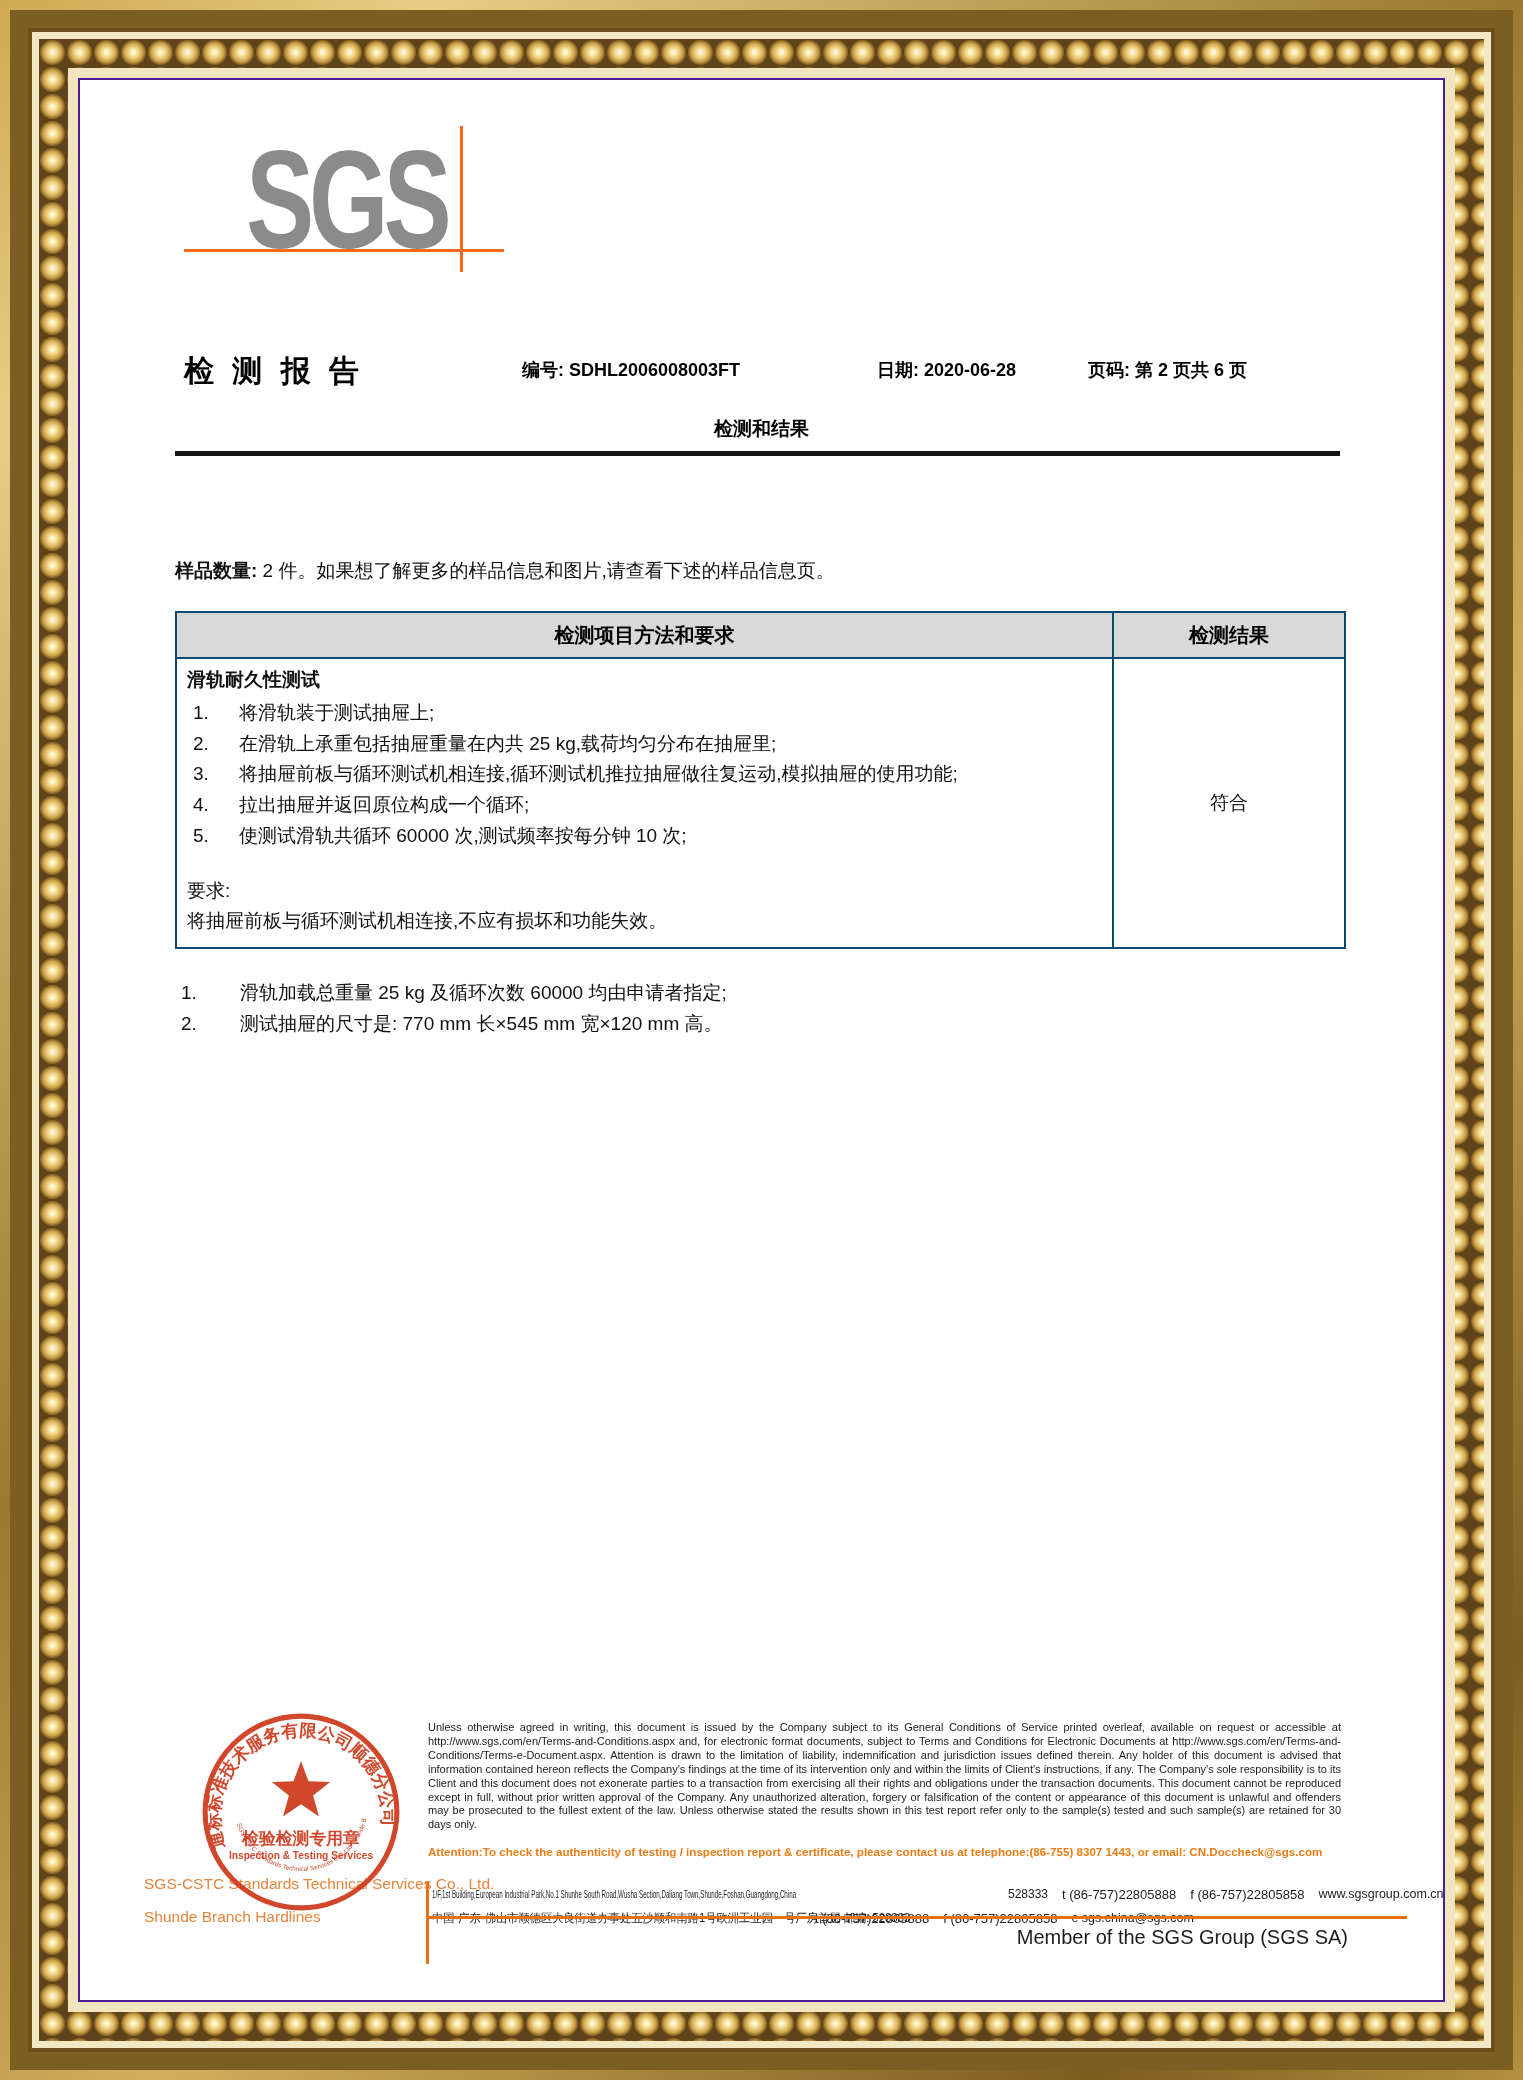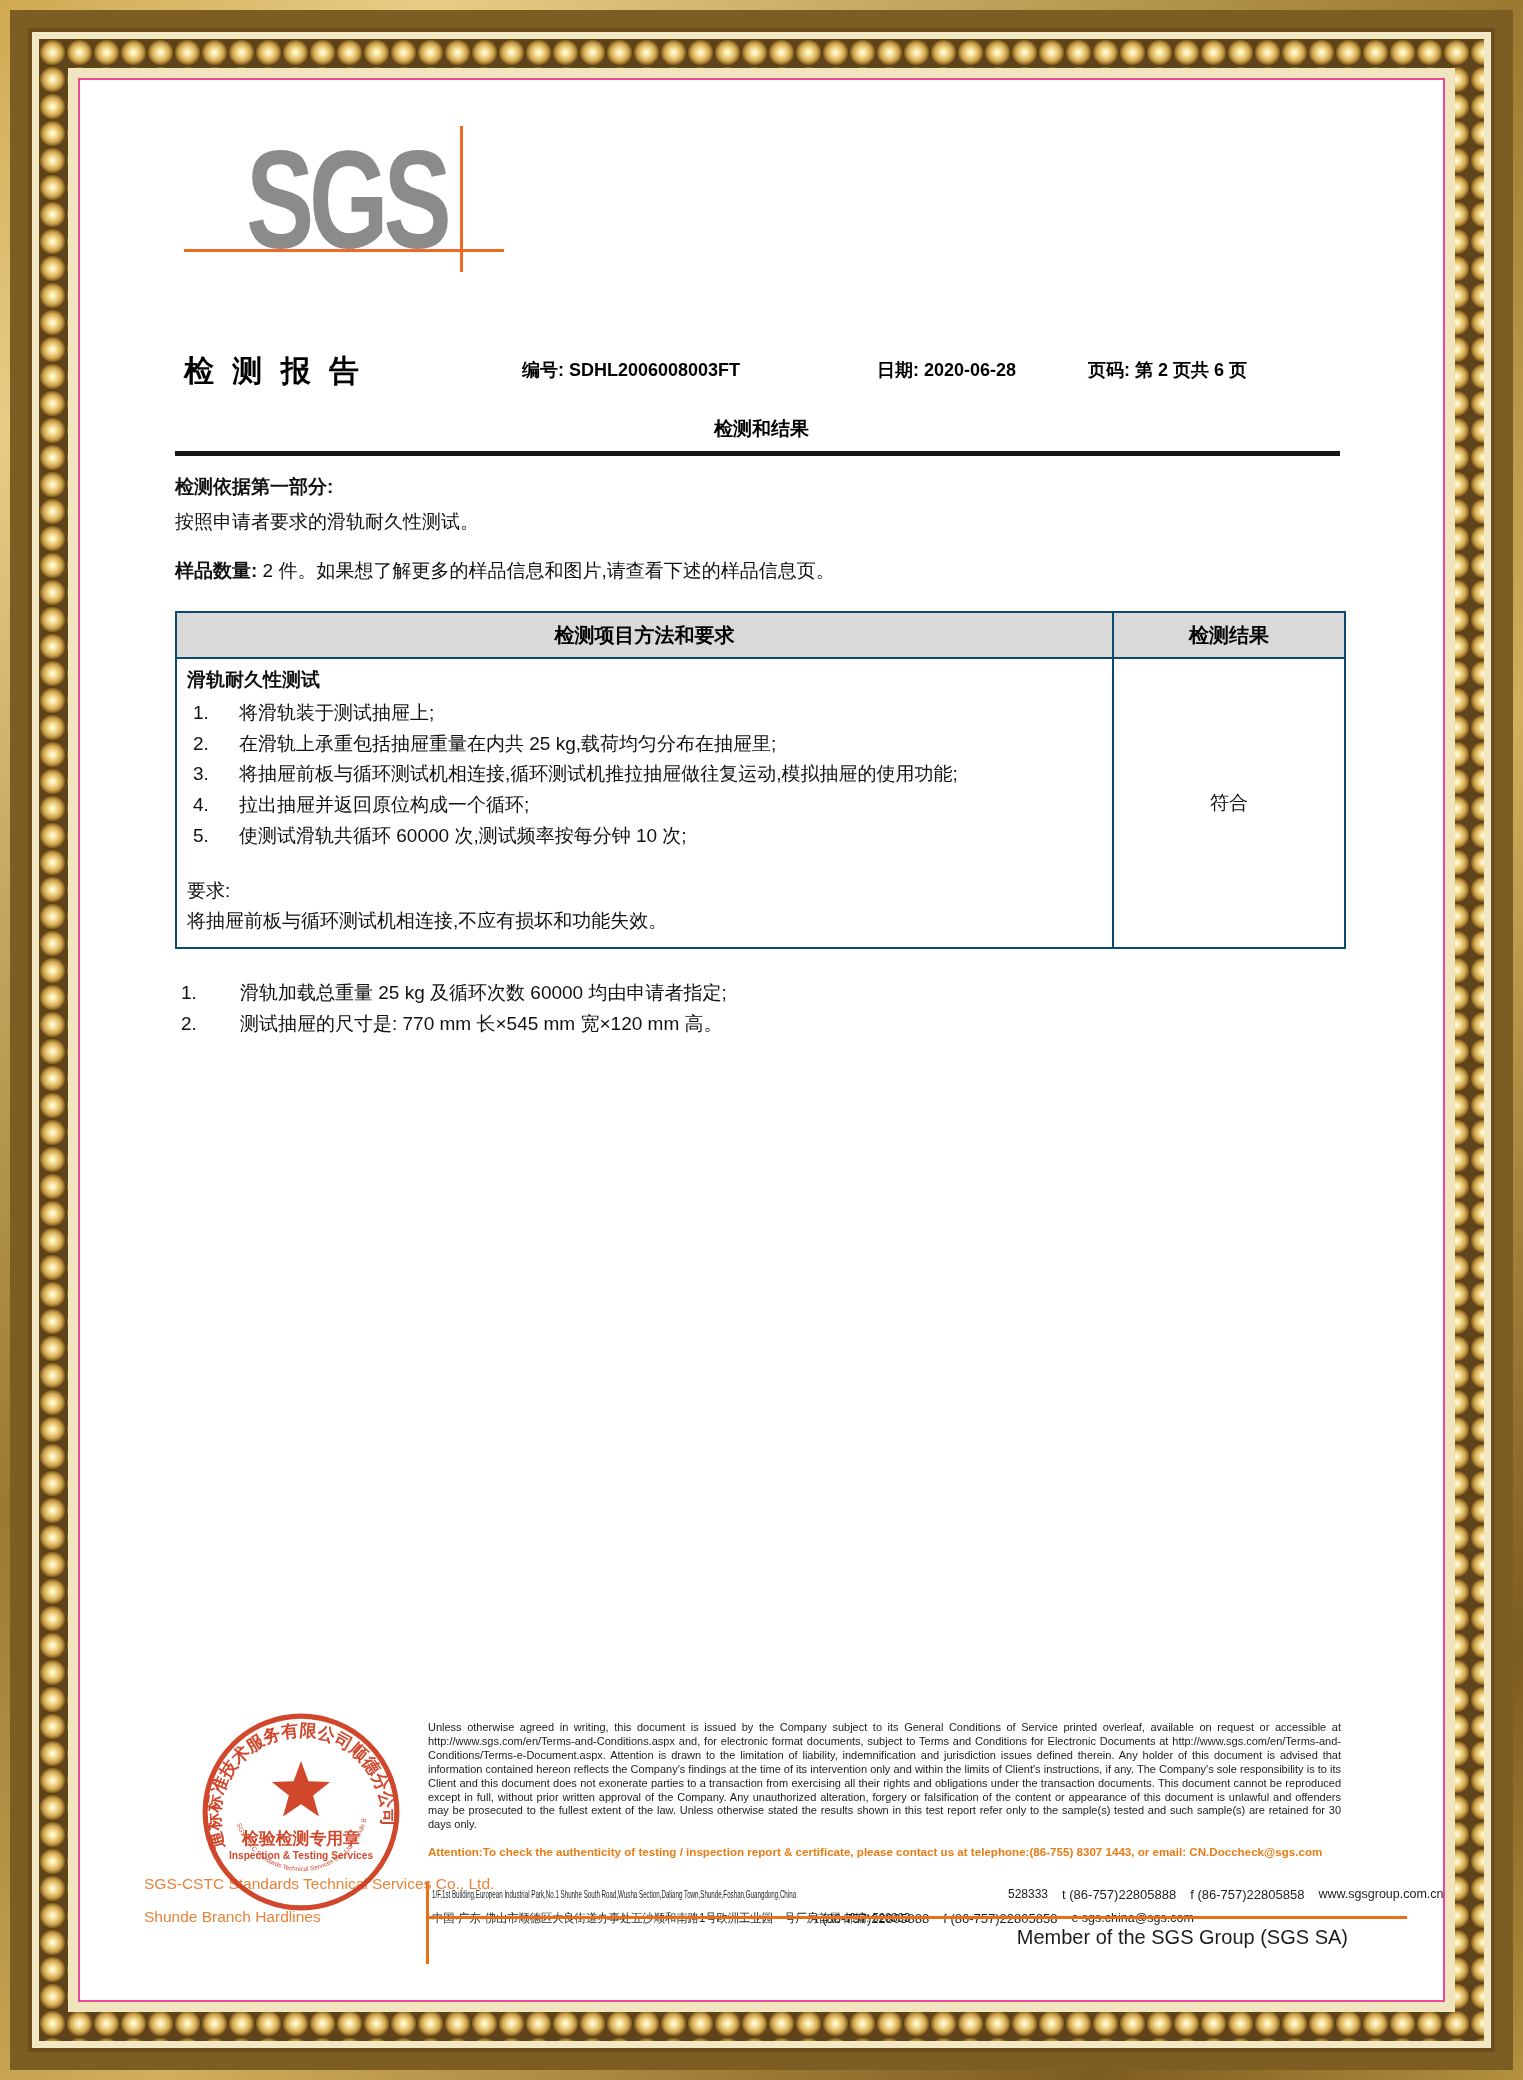--- a/index.html
+++ b/index.html
@@ -7,21 +7,21 @@
   
   .f{box-sizing:border-box;height:100%;}
   .f1{padding:10px;background:linear-gradient(135deg,#cfa952 0%,#e7cd85 12%,#9a7930 42%,#d2af5c 62%,#7d5c20 88%,#b3913f 100%);}
   .f2{padding:3px;background:#7c5d22;}
   .f3{padding:15px;background:linear-gradient(135deg,#e3c popular 0,#e3c672 0%,#c29c43 30%,#8f6c28 55%,#dcc06a 80%,#a8842c 100%);}
   .f4{padding:4px;background:#6b4e1c;}
   .f5{padding:7px;background:#f3e8c4;}
   .beads{padding:29px;background-color:#6f4f1c;background-image:radial-gradient(circle at 50% 50%,#fffbe8 0,#fdf2c2 2px,#f0d488 5px,#cfa64e 9px,#8a6423 12px,#5f431a 13px);background-size:27px 27px;}
   .f6{padding:4px;background:#f0e5bf;}
   .f7{padding:6px;background:linear-gradient(135deg,#d8b returns 0,#d8b863 0%,#b9953f 50%,#caa44e 100%);}
-  .f8{padding:2px;background:#ec4899;}
+  .f8{padding:2px;background:#4c1d95;}
   .paper{background:#ffffff;position:relative;overflow:hidden;}
   
   .logo{position:absolute;left:0;top:0;width:500px;height:240px;}
   .sgs-word{position:absolute;left:166px;top:50px;font-size:140px;line-height:1;font-weight:700;color:#8b8b8b;letter-spacing:-7px;transform:scaleX(.73);transform-origin:left top;}
   .logo-hline{position:absolute;left:104px;top:169px;width:320px;height:3px;background:#f26a21;}
   .logo-vline{position:absolute;left:380px;top:46px;width:3px;height:146px;background:#f26a21;}
   
   .rpt-header{position:absolute;left:0;top:271px;width:100%;height:34px;font-weight:bold;color:#000;}
   .rpt-title{position:absolute;left:104px;top:0;font-size:30px;letter-spacing:5px;}
   .meta{position:absolute;top:7px;font-size:18px;white-space:nowrap;}
@@ -93,24 +93,20 @@
     <div class="rpt-header">
       <div class="rpt-title">检 测 报 告</div>
       <div class="meta m-no"><span>编号:</span> <span>SDHL2006008003FT</span></div>
       <div class="meta m-date"><span>日期:</span> <span>2020-06-28</span></div>
       <div class="meta m-page"><span>页码:</span> <span>第 2 页共 6 页</span></div>
     </div>
 
     <div class="sec-title">检测和结果</div>
     <div class="black-rule"></div>
 
-    <div class="basis">
-      <div class="h">检测依据第一部分:</div>
-      <div class="t">按照申请者要求的滑轨耐久性测试。</div>
-    </div>
     <div class="sample"><b>样品数量:</b><span> 2 件。如果想了解更多的样品信息和图片,请查看下述的样品信息页。</span></div>
 
     <table class="ttable">
       <tbody>
                             <tr>
         <th class="c1">检测项目方法和要求</th>
         <th class="c2">检测结果</th>
       </tr>
       <tr>
         <td class="tbody-cell">

